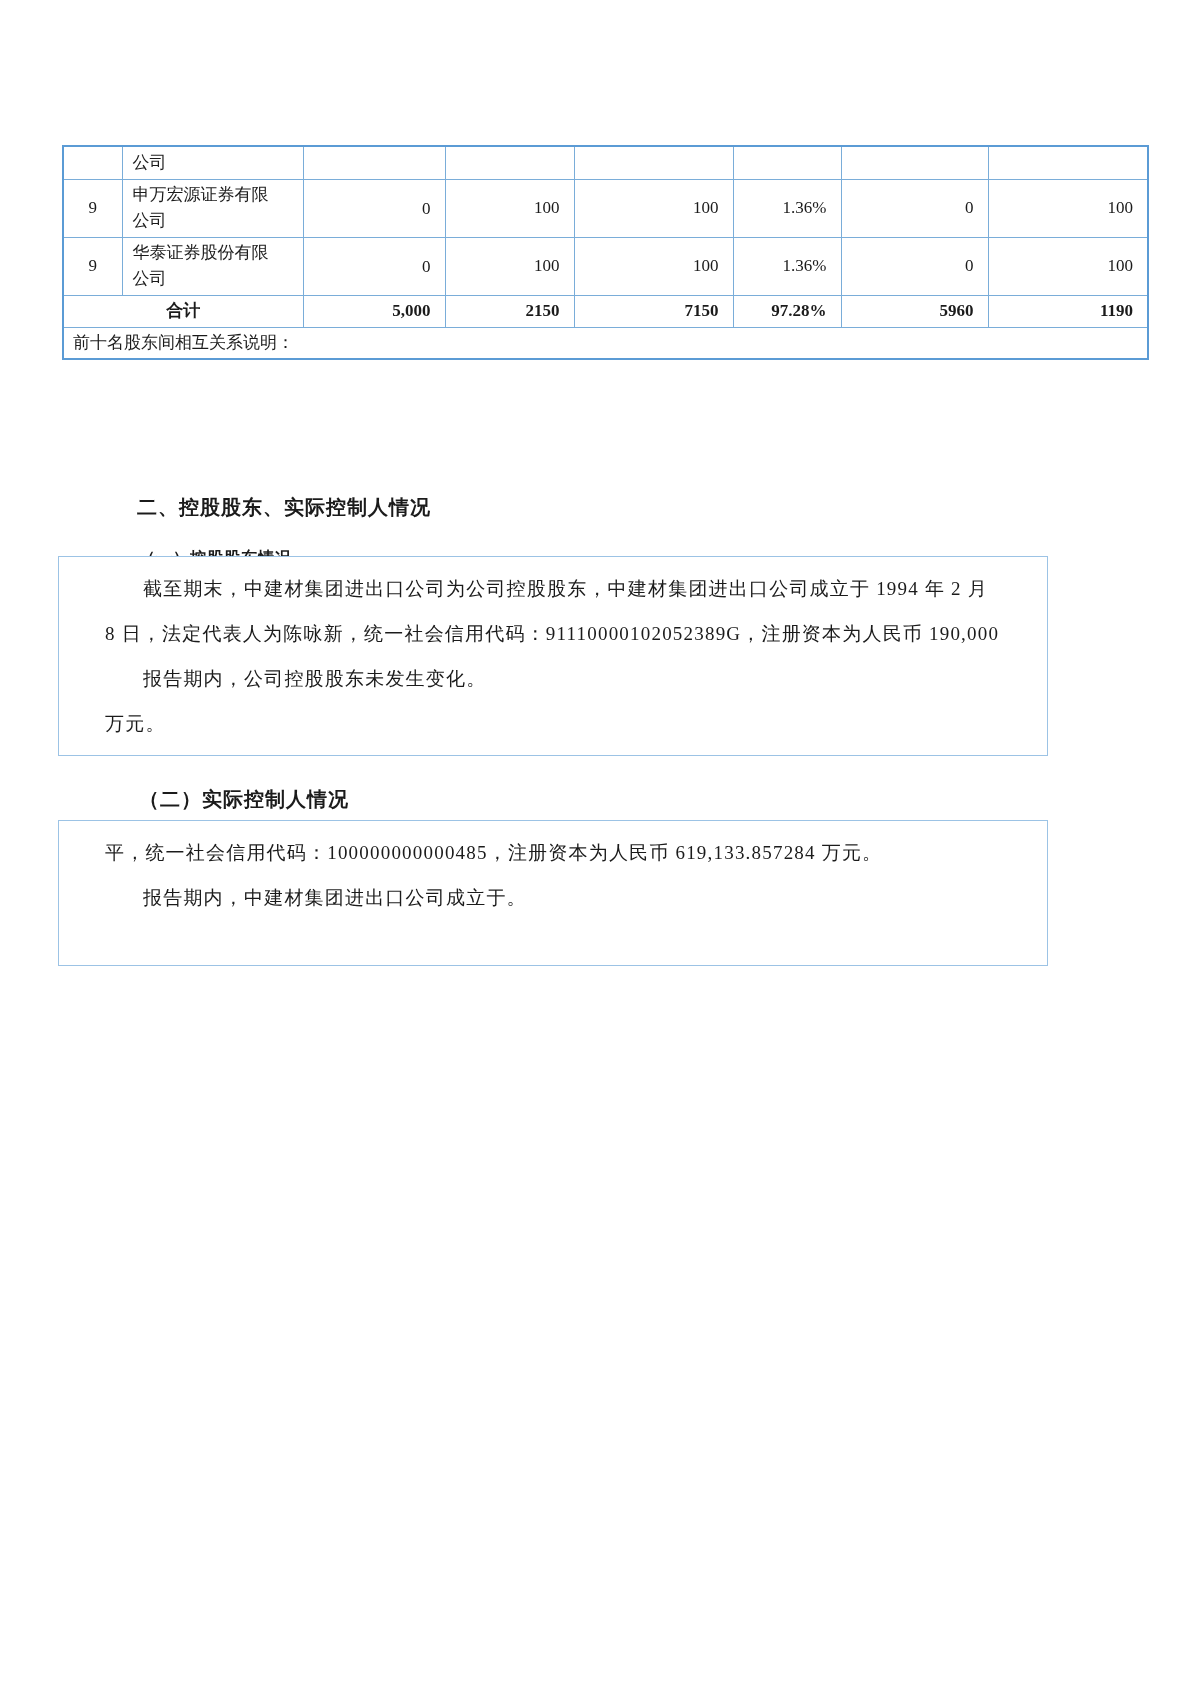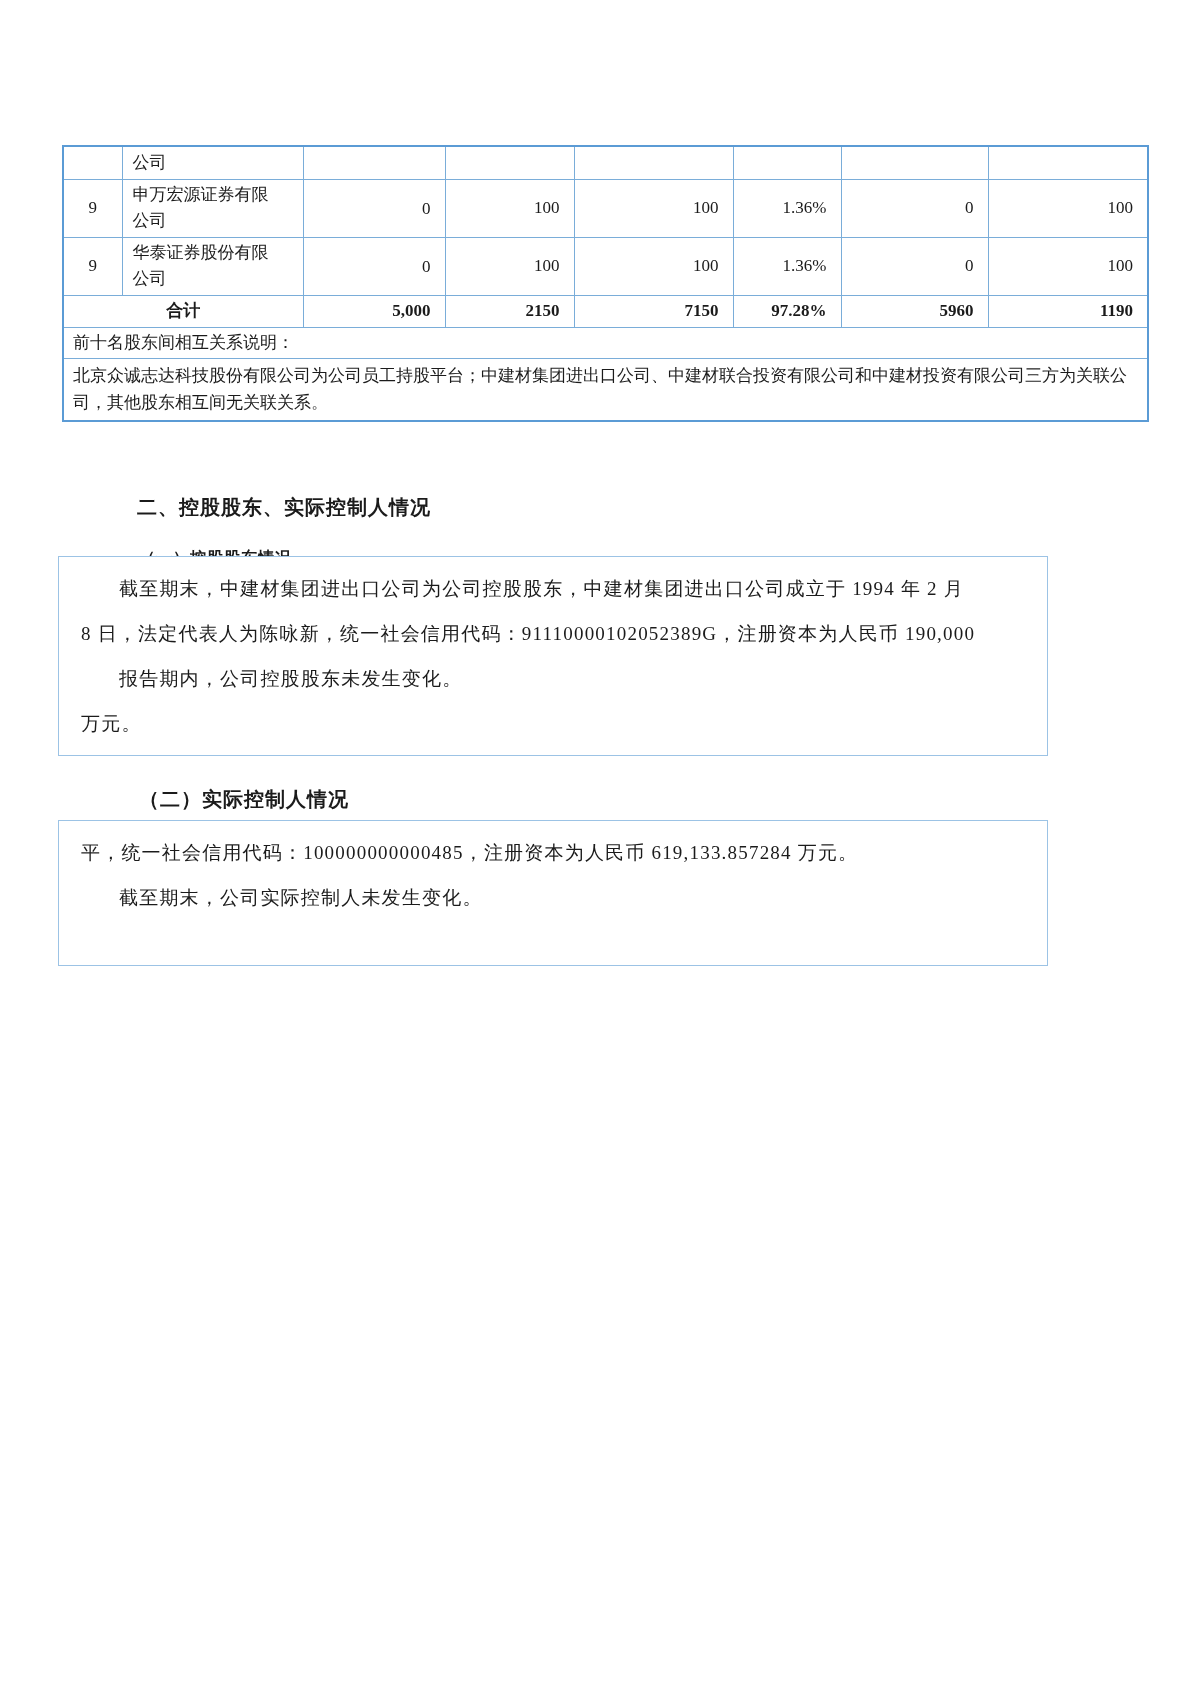--- a/index.html
+++ b/index.html
@@ -55,21 +55,21 @@
   }
   .h-sub2{
     position:absolute;left:139px;top:786px;
     font-size:20px;font-weight:bold;letter-spacing:1px;
   }
   
   .txt-box{
     position:absolute;left:58px;width:990px;
     border:1px solid var(--box-border);
     background:#ffffff;
-    padding:9px 52px 9px 22px;
+    padding:9px 52px 9px 46px;
     font-size:19px;
   }
   .box-1{top:556px;height:200px;}
   .box-2{top:820px;height:146px;}
   .bline{
     display:block;
     line-height:45px;
     letter-spacing:1.2px;
     white-space:nowrap;
   }
@@ -128,37 +128,34 @@
           <td class="c-num">5,000</td>
           <td class="c-num">2150</td>
           <td class="c-num">7150</td>
           <td class="c-num">97.28%</td>
           <td class="c-num">5960</td>
           <td class="c-num">1190</td>
         </tr>
         <tr class="r-note1">
           <td class="c-note" colspan="8">前十名股东间相互关系说明：</td>
         </tr>
-        <tr class="r-note2">
-          <td class="c-note" colspan="8">北京众诚志达科技股份有限公司为公司员工持股平台；中建材集团进出口公司、中建材联合投资有限公司和中建材投资有限公司三方为关联公司，其他股东相互间无关联关系。</td>
-        </tr>
       </tbody>
     </table>
   </div>
 
   <div class="h-main">二、控股股东、实际控制人情况</div>
   <div class="h-sub1">（一）控股股东情况</div>
 
   <div class="txt-box box-1">
     <span class="bline indent">截至期末，中建材集团进出口公司为公司控股股东，中建材集团进出口公司成立于 1994 年 2 月</span>
     <span class="bline">8 日，法定代表人为陈咏新，统一社会信用代码：91110000102052389G，注册资本为人民币 190,000</span>
     <span class="bline indent">报告期内，公司控股股东未发生变化。</span>
     <span class="bline">万元。</span>
   </div>
 
   <div class="h-sub2">（二）实际控制人情况</div>
 
   <div class="txt-box box-2">
     <span class="bline">平，统一社会信用代码：100000000000485，注册资本为人民币 619,133.857284 万元。</span>
-    <span class="bline indent">截至期末，公司实际控制人未发生变化。</span>
+    <span class="bline indent">报告期内，中建材集团进出口公司成立于。</span>
   </div>
 
 </div>
 
 </body></html>

